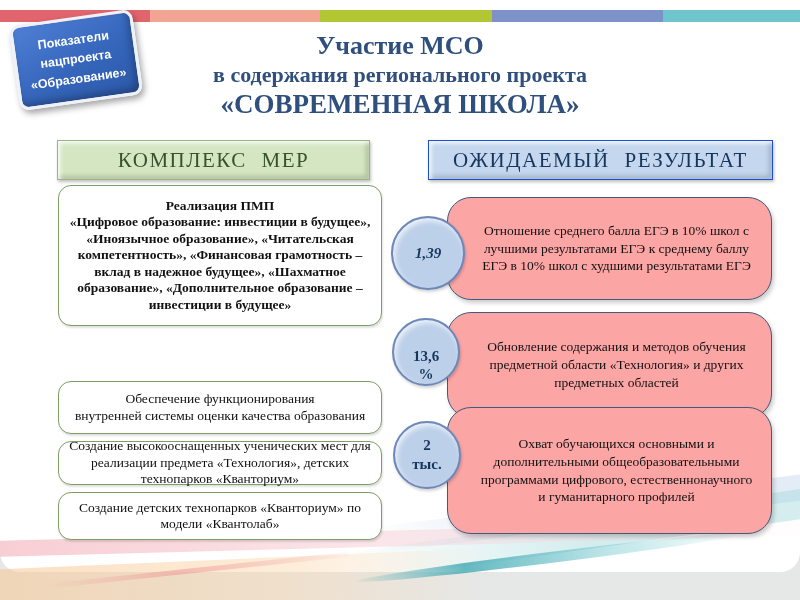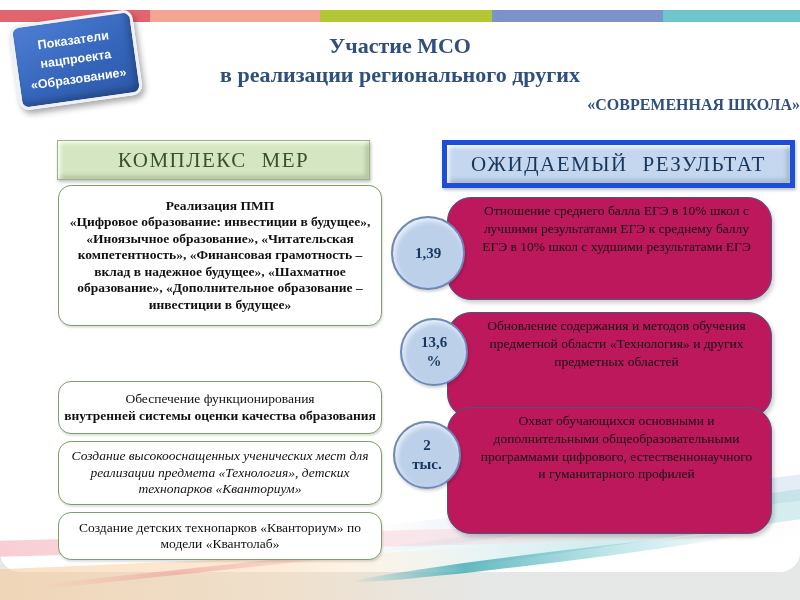--- a/index.html
+++ b/index.html
@@ -30,65 +30,65 @@
     color:#ffffff;font-family:"Liberation Sans","DejaVu Sans",sans-serif;
     font-weight:bold;font-size:12.5px;line-height:1.55;
     display:flex;flex-direction:column;align-items:center;justify-content:center;
     text-align:center;z-index:3;
   }
   
   .title{
     position:absolute;left:0;top:31px;width:800px;text-align:center;
     color:#2f4f7d;font-weight:bold;z-index:2;
   }
-  .title .t1{font-size:22px;line-height:29px;}
+  .title .t1{font-size:26px;line-height:29px;}
   .title .t2{font-size:22px;line-height:29px;}
-  .title .t3{font-size:16px;line-height:31px;text-align:right;}
+  .title .t3{font-size:27px;line-height:31px;}
   
   .hdr{
     position:absolute;top:140px;height:38px;display:flex;align-items:center;justify-content:center;
     font-size:21px;letter-spacing:1.5px;word-spacing:8px;z-index:2;
     box-shadow:inset 2px 2px 4px rgba(255,255,255,.95), inset -3px -3px 5px rgba(0,0,0,.18), 1px 2px 3px rgba(0,0,0,.25);
   }
   .hdr-left{left:57px;width:311px;background:#d5e7c2;border:1px solid #9cb580;color:#3a512e;}
-  .hdr-right{left:442px;width:343px;background:#c4d7ee;border:5px solid #1d4ed8;color:#16365c;}
+  .hdr-right{left:428px;width:343px;background:#c4d7ee;border:1px solid #1d4ed8;color:#16365c;}
   
   .left-col{position:absolute;left:58px;top:185px;width:324px;display:flex;flex-direction:column;gap:7px;z-index:2;}
   .lbox{
     box-sizing:border-box;border:1.6px solid #7d9e66;border-radius:13px;background:#fff;
     padding:3px 4px;text-align:center;font-size:13.5px;line-height:1.22;color:#111;
     display:flex;flex-direction:column;justify-content:center;
     box-shadow:1px 2px 2px rgba(0,0,0,.12);
   }
   .lbox1{height:141px;font-weight:bold;}
   .lbox2{height:53px;margin-top:48px;}
-  .lbox3{height:64px;font-style:italic;}
+  .lbox3{height:44px;}
   .lbox4{height:48px;}
-  .lbox b{font-weight:bold;}
+  .lbox b{font-weight:normal;}
   
   .rbox{
     position:absolute;left:447px;width:325px;box-sizing:border-box;
-    border:1.5px solid #44597c;border-radius:24px;background:#be185d;
-    display:flex;align-items:flex-start;justify-content:center;text-align:center;
+    border:1.5px solid #44597c;border-radius:24px;background:#fca5a5;
+    display:flex;align-items:center;justify-content:center;text-align:center;
     font-size:13.5px;line-height:1.32;color:#111;
     padding:4px 14px 4px 28px;z-index:2;
     box-shadow:2px 3px 4px rgba(0,0,0,.2);
   }
   .rbox1{top:197px;height:103px;}
   .rbox2{top:312px;height:106px;}
   .rbox3{top:407px;height:127px;}
   .circle{
     position:absolute;box-sizing:border-box;border-radius:50%;
     background:#bdd0ea;border:2px solid #6e88ba;
     display:flex;flex-direction:column;align-items:center;justify-content:center;
     font-weight:bold;color:#17365d;font-size:15px;line-height:1.25;text-align:center;z-index:3;
     box-shadow:inset 2px 3px 5px rgba(255,255,255,.7), 1px 2px 3px rgba(0,0,0,.18);
   }
-  .circ1{left:391px;top:216px;width:74px;height:74px;}
-  .circ2{left:400px;top:318px;width:68px;height:68px;}
+  .circ1{left:391px;top:216px;width:74px;height:74px;font-style:italic;}
+  .circ2{left:392px;top:318px;width:68px;height:68px;justify-content:flex-end;}
   .circ3{left:393px;top:421px;width:68px;height:68px;}
   
   .deco{position:absolute;z-index:1;pointer-events:none;}
   .deco-blue{left:370px;top:498px;width:480px;height:26px;transform:rotate(-7deg);border-radius:40px;
     background:linear-gradient(90deg,rgba(190,205,230,0) 0%,rgba(180,200,228,.45) 45%,rgba(205,222,240,.5) 100%);}
   .deco-tealband{left:340px;top:518px;width:510px;height:30px;transform:rotate(-8deg);border-radius:40px;
     background:linear-gradient(90deg,rgba(150,210,214,0) 0%,rgba(145,207,212,.4) 50%,rgba(165,216,220,.45) 100%);}
   .deco-pink{left:-20px;top:530px;width:860px;height:16px;transform:rotate(-1.5deg);border-radius:20px;
     background:linear-gradient(90deg,rgba(243,178,188,.65) 0%,rgba(246,198,205,.5) 40%,rgba(250,220,225,.3) 70%,rgba(255,255,255,0) 100%);}
   .deco-tealstreak{left:355px;top:552px;width:390px;height:11px;transform:rotate(-7deg);border-radius:50%;
@@ -120,21 +120,21 @@
   </div>
 
   <div class="badge">
     <span>Показатели</span>
     <span>нацпроекта</span>
     <span>«Образование»</span>
   </div>
 
   <div class="title">
     <div class="t1">Участие МСО</div>
-    <div class="t2">в реализации регионального других</div>
+    <div class="t2">в содержания регионального проекта</div>
     <div class="t3">«СОВРЕМЕННАЯ ШКОЛА»</div>
   </div>
 
   <div class="hdr hdr-left">КОМПЛЕКС МЕР</div>
   <div class="hdr hdr-right">ОЖИДАЕМЫЙ РЕЗУЛЬТАТ</div>
 
   <div class="left-col">
     <div class="lbox lbox1">
       <span>Реализация ПМП</span>
       <span>«Цифровое образование: инвестиции в будущее», «Иноязычное образование», «Читательская компетентность», «Финансовая грамотность – вклад в надежное будущее», «Шахматное образование», «Дополнительное образование – инвестиции в будущее»</span>

